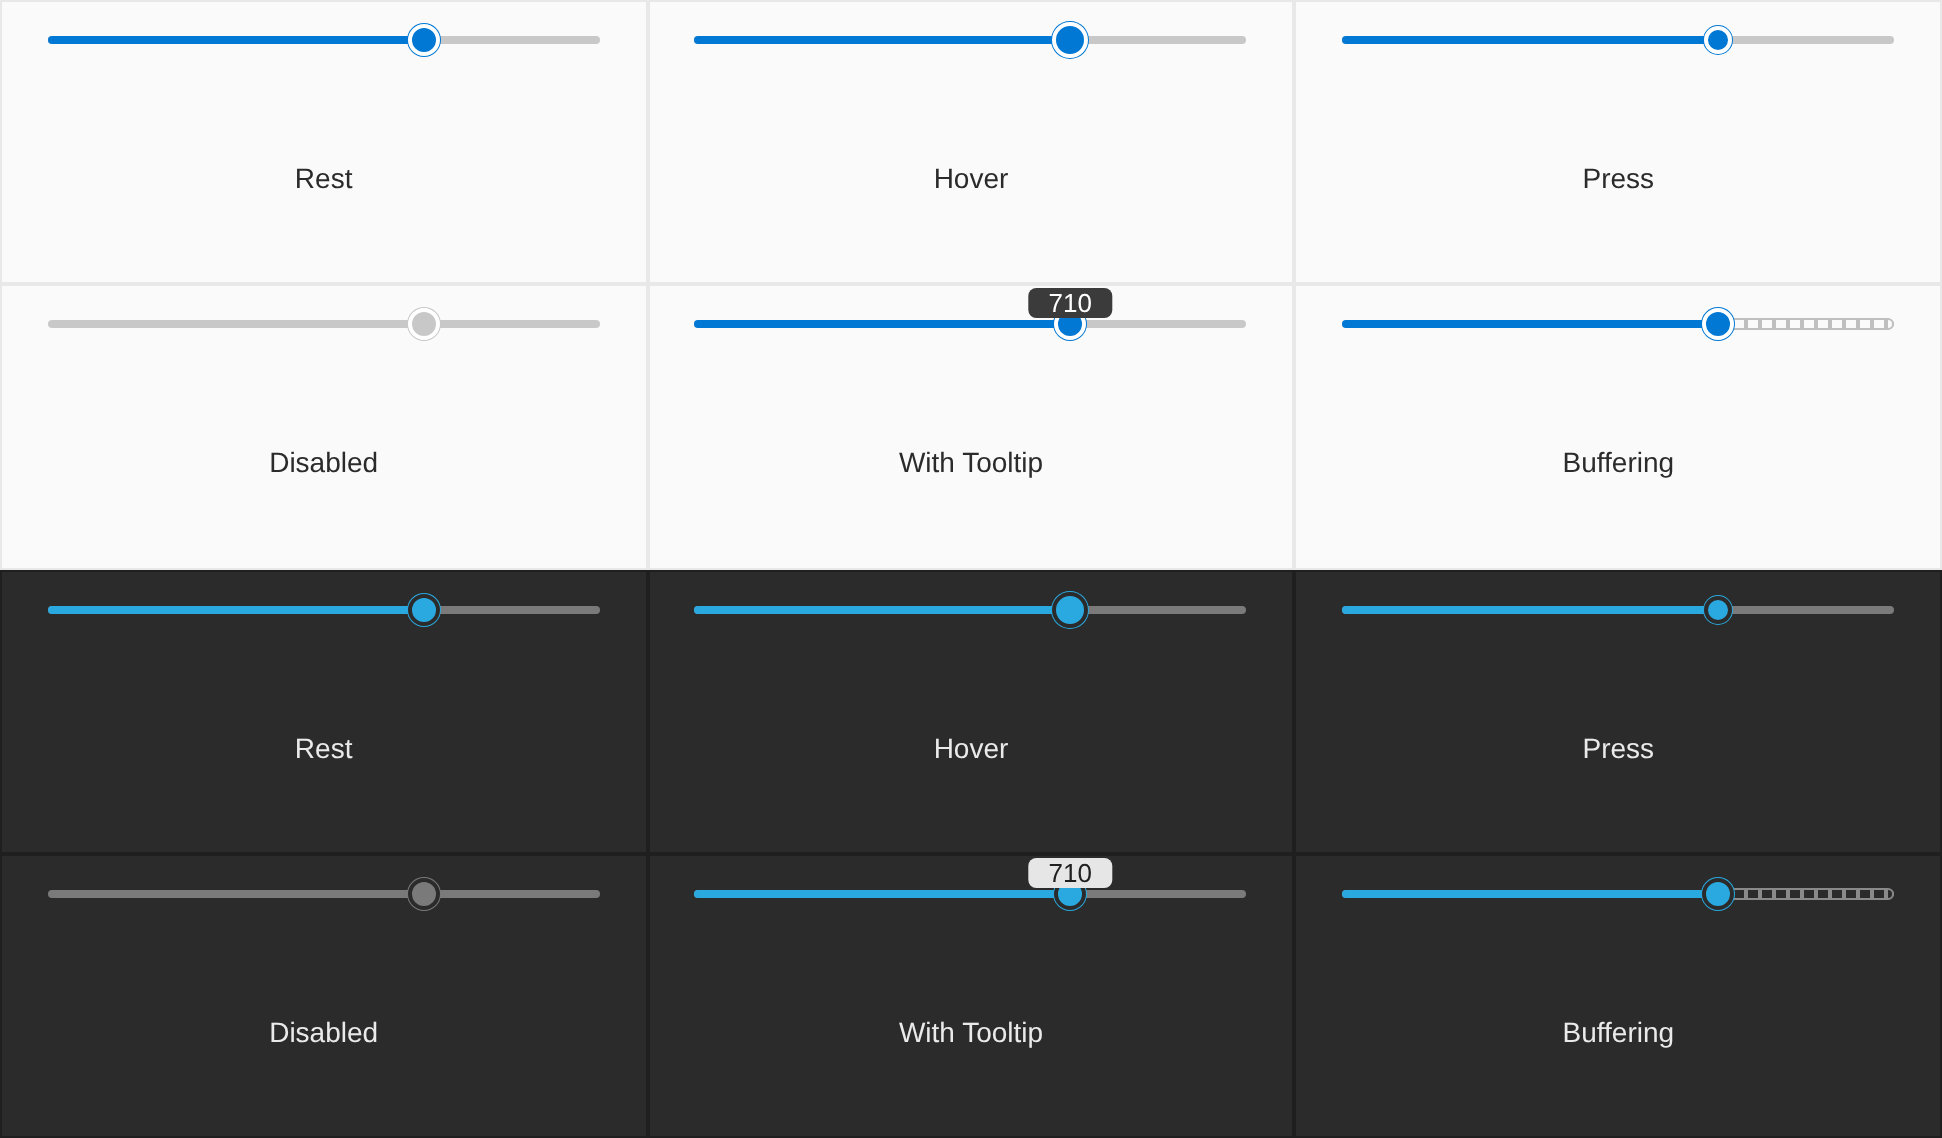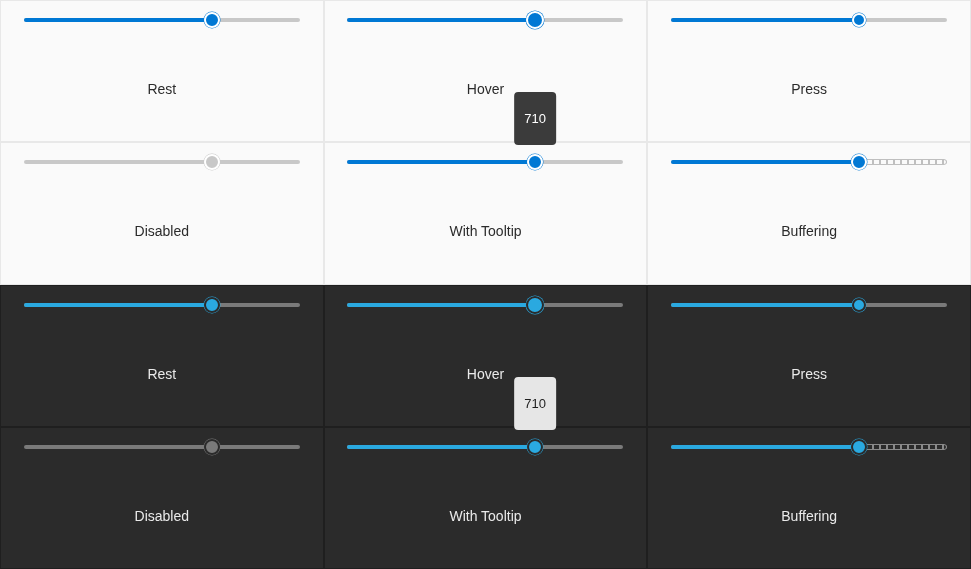--- a/index.html
+++ b/index.html
@@ -92,24 +92,24 @@
     .thumb.press { width: 14px; height: 14px; }
 
     .label {
       margin-top: 52px;
       font-size: 14px;
       font-weight: 400;
     }
 
     .tooltip {
       position: absolute;
-      padding: 19px 10px;
+      padding: 0 10px;
       border-radius: 4px;
       font-size: 13px;
-      bottom: 26px;
+      bottom: 12px;
       transform: translateX(-50%);
     }
     .light .tooltip { background: #3b3b3b; color: #fff; }
     .dark  .tooltip { background: #e6e6e6; color: #1f1f1f; }
   </style>
 </head>
 <body>
 
 <div class="cell light">
   <div class="slider">

